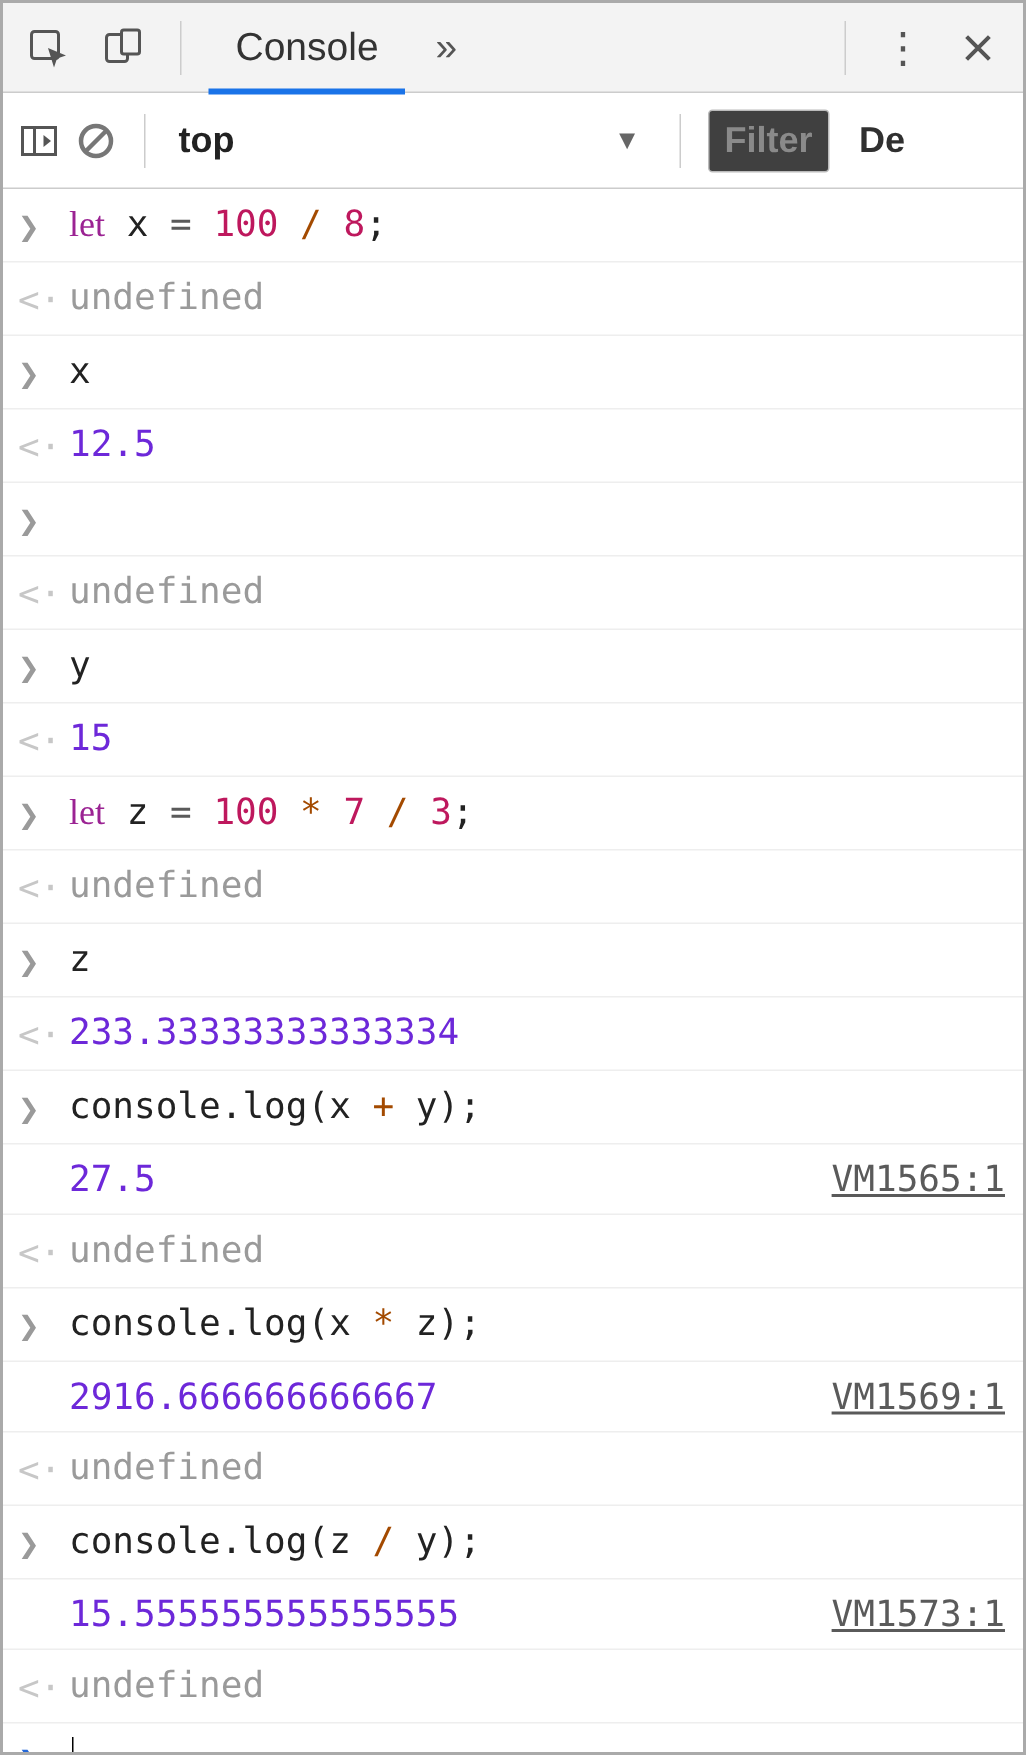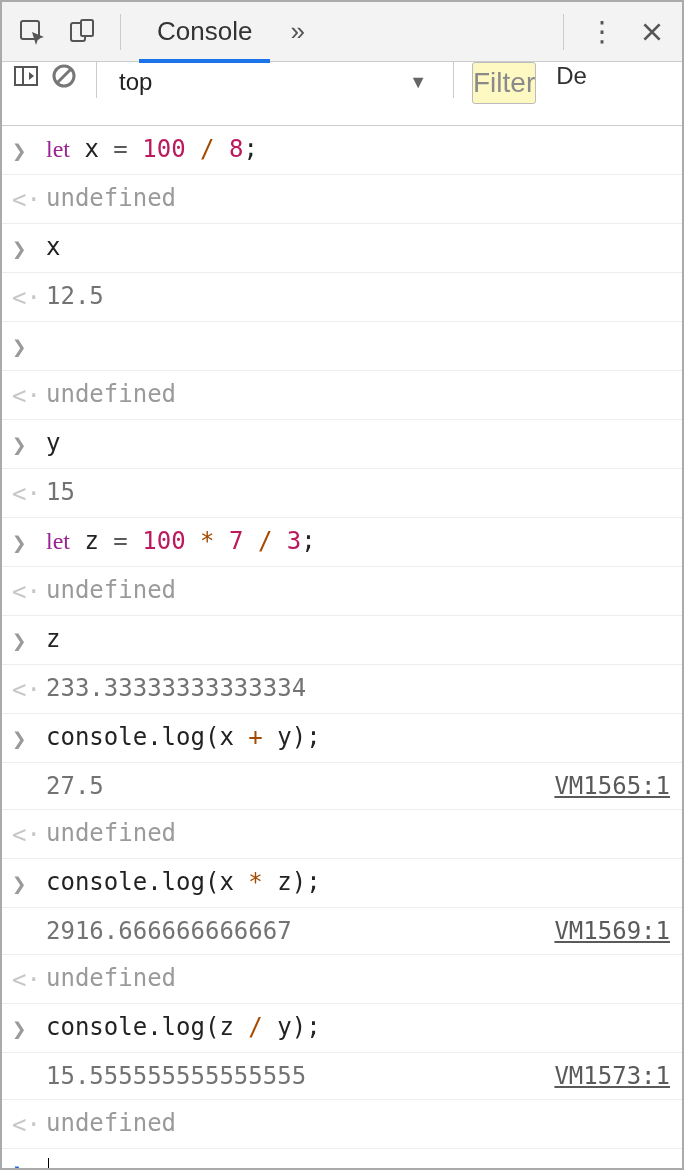--- a/index.html
+++ b/index.html
@@ -48,44 +48,45 @@
     color: #555;
   }
   .toolbar .spacer { flex: 1; }
   .overflow-chevrons { font-size: 26px; color: #555; letter-spacing: -6px; padding-left: 10px;}
   .kebab { font-size: 28px; color: #555; }
   .closex svg { width: 26px; height: 26px; stroke: #555; stroke-width: 2.5; fill:none; }
 
   
   .subbar {
     display: flex;
-    align-items: flex-start;
+    align-items: center;
     height: 64px;
     border-bottom: 1px solid #ccc;
     padding: 0 10px;
     gap: 10px;
     font-size: 24px;
     color: #5f6368;
+    font-weight: bold;
   }
   .subbar .sep { width:1px; height:36px; background:#ccc; margin:0 8px;}
   .ctx-select {
     flex: 0 0 320px;
     display: flex; align-items: center; justify-content: space-between;
     padding: 0 8px 0 4px;
     height: 40px;
     color: #222;
   }
   .ctx-select .caret { font-size: 18px; color: #666; }
   .filter-box {
     border: 1px solid #bbb;
     border-radius: 3px;
-    padding: 4px 0;
+    padding: 4px 10px;
     color: #8a8a8a;
-    font-size: 28px;
-    background: #fef9c3;
+    font-size: 24px;
+    background: #404040;
     height: 42px;
     display:flex; align-items:center;
   }
   .levels { color: #303030; padding-left: 10px;}
 
   
   .console { font-family: Menlo, Consolas, monospace; font-size: 24px; }
   .row {
     display: flex;
     align-items: flex-start;
@@ -103,21 +104,21 @@
   .prompt-in  { color: #9a9a9a; }
   .prompt-out { color: #c7c7c7; }
   .prompt-live{ color: #2367d8; font-weight: 600;}
   .content { flex: 1; white-space: pre; }
   .src-link {
     color: #5a5a5a;
     text-decoration: underline;
     padding-left: 10px;
   }
   .undef { color: #9a9a9a; margin-top: 20px; }
-  .num   { color: #737373; margin-top: 42px; }
+  .num   { color: #6d28d9; margin-top: 42px; }
 
   
   .kw   { color: #9b2393; font-family: Liberation Serif, serif; }   
   .ident{ color: #222; }
   .eq   { color: #5a5a5a; }
   .lit  { color: #be185d; }   
   .op   { color: #a34a00; }   
   .semi { color: #222; }
   .func { color: #222; }
   .paren{ color: #222; }

